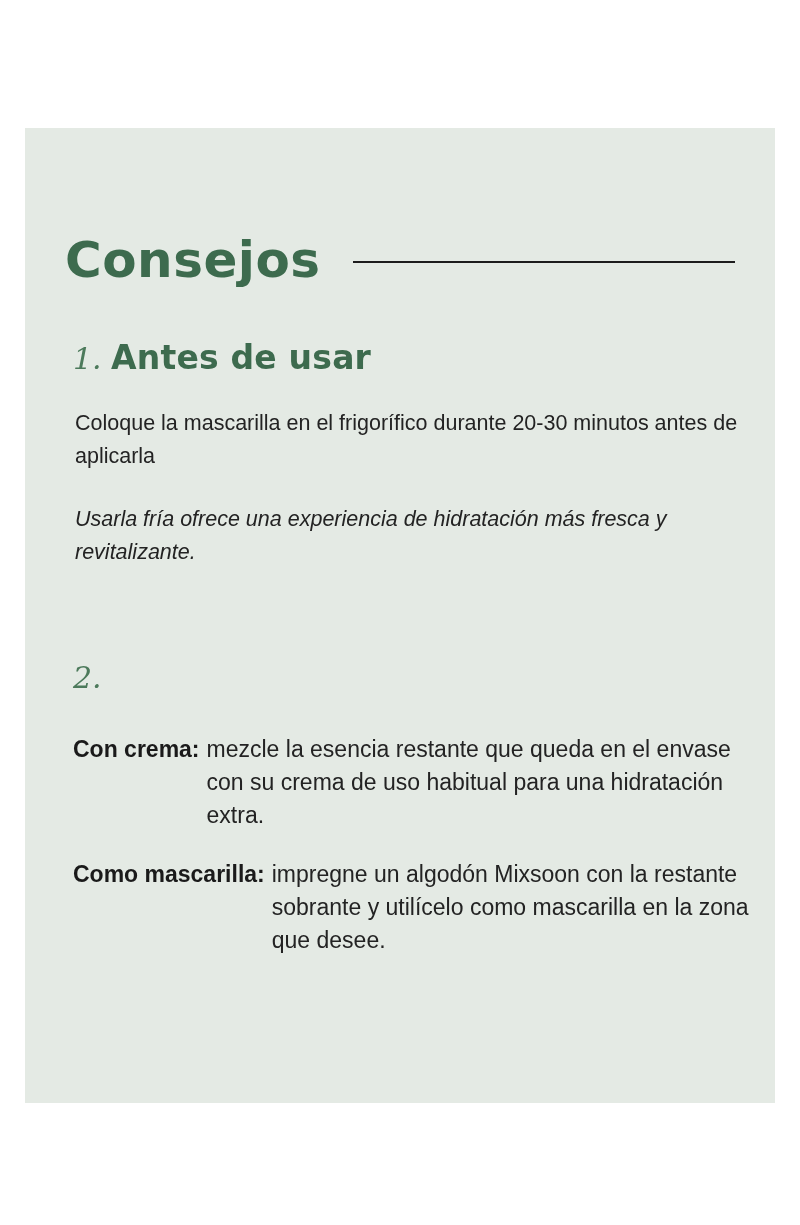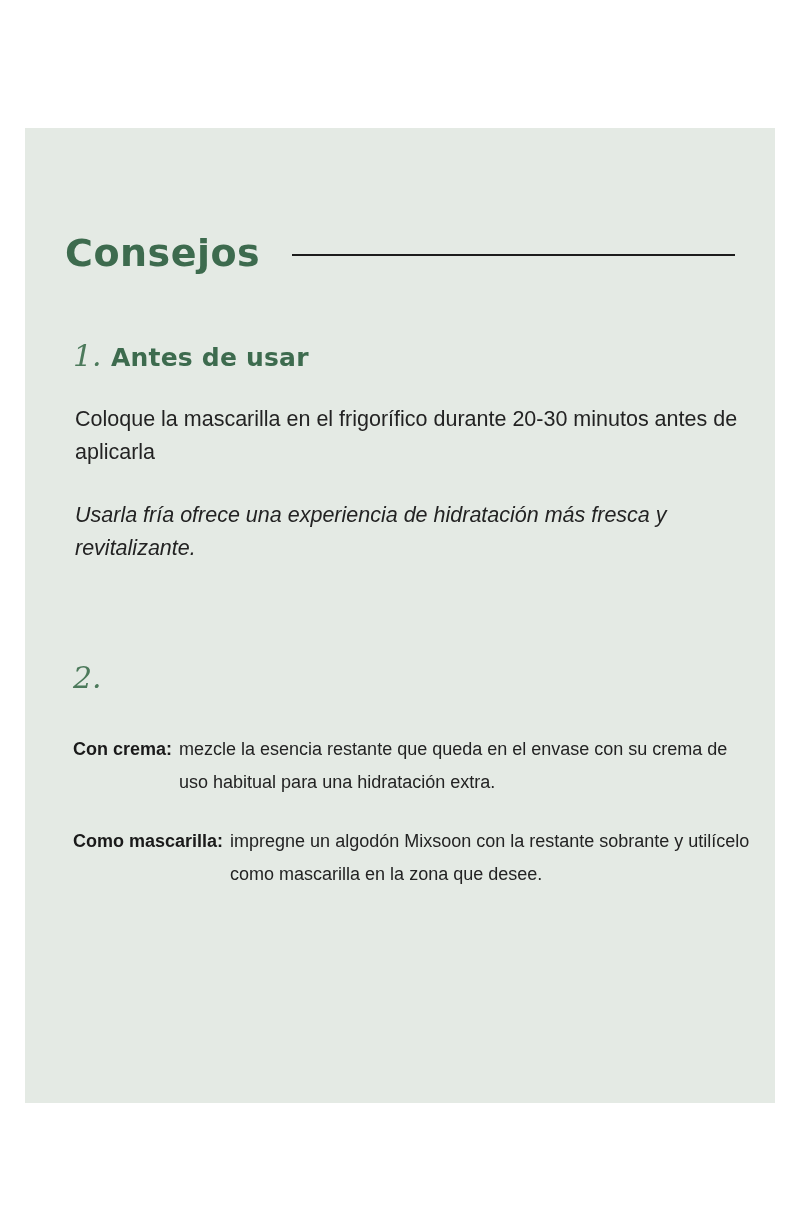--- a/index.html
+++ b/index.html
@@ -33,21 +33,21 @@
     position: absolute;
     left: 40px;
     top: 103px;
     width: 670px;
     display: flex;
     align-items: center;
   }
   .heading-title {
     font-family: "DejaVu Sans", sans-serif;
     font-weight: bold;
-    font-size: 38px;
+    font-size: 50px;
     letter-spacing: 0.5px;
     color: #3d6b4e;
     white-space: nowrap;
   }
   .heading-rule {
     flex: 1;
     height: 2px;
     background: #1c1c1c;
     margin-left: 32px;
     margin-top: 4px;
@@ -69,37 +69,37 @@
     font-family: "DejaVu Serif", serif;
     font-style: italic;
     font-size: 30px;
     color: #4c7a5b;
     width: 38px;
     flex: none;
   }
   .section-title {
     font-family: "DejaVu Sans", sans-serif;
     font-weight: bold;
-    font-size: 25px;
+    font-size: 33px;
     color: #3d6b4e;
     letter-spacing: 0.2px;
   }
   .para {
     font-size: 21.5px;
     line-height: 33px;
     color: #232323;
     margin-left: 2px;
   }
   .p1 { margin-top: 30px; }
   .p2 { margin-top: 30px; font-style: italic; }
 
   .item {
     display: flex;
     margin-top: 26px;
-    font-size: 18px;
+    font-size: 23px;
     line-height: 33px;
     color: #232323;
   }
   .item-label {
     font-weight: bold;
     color: #1a1a1a;
     white-space: nowrap;
     flex: none;
     padding-right: 7px;
   }

